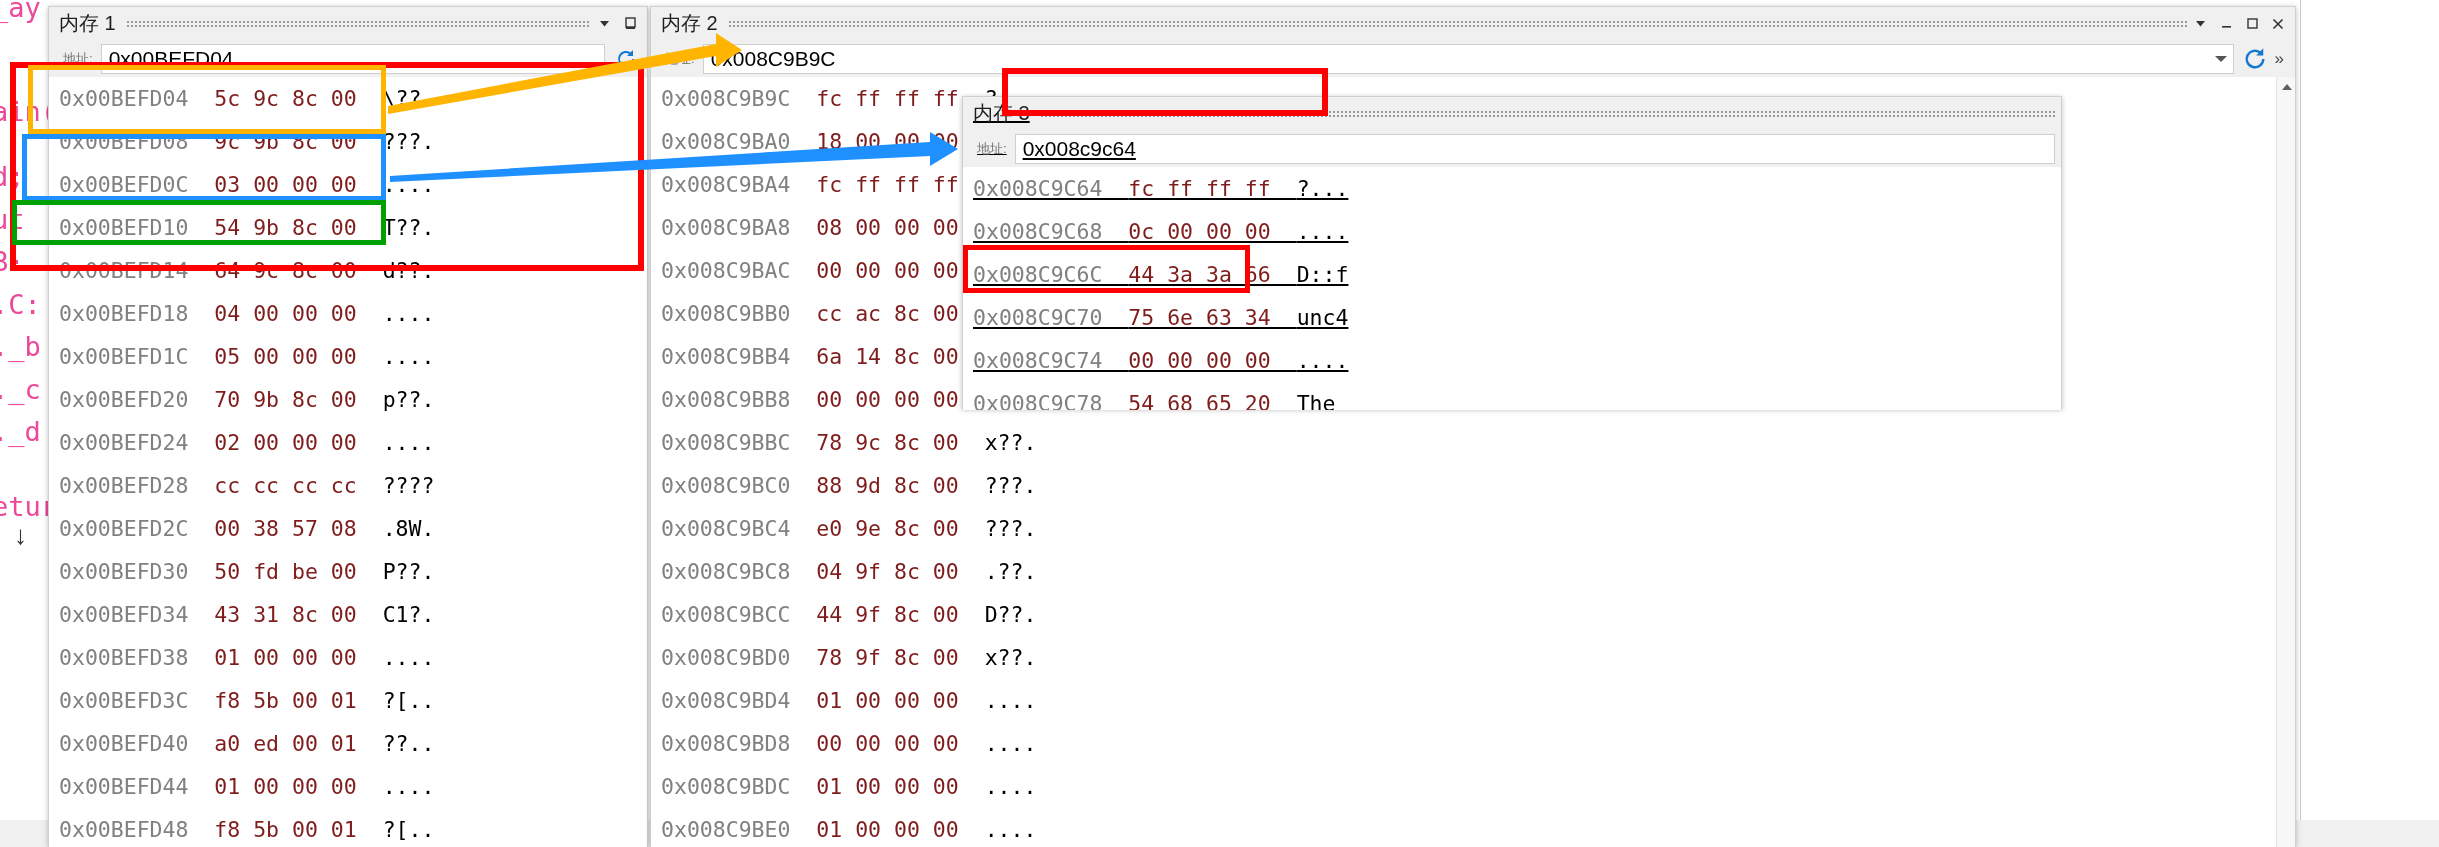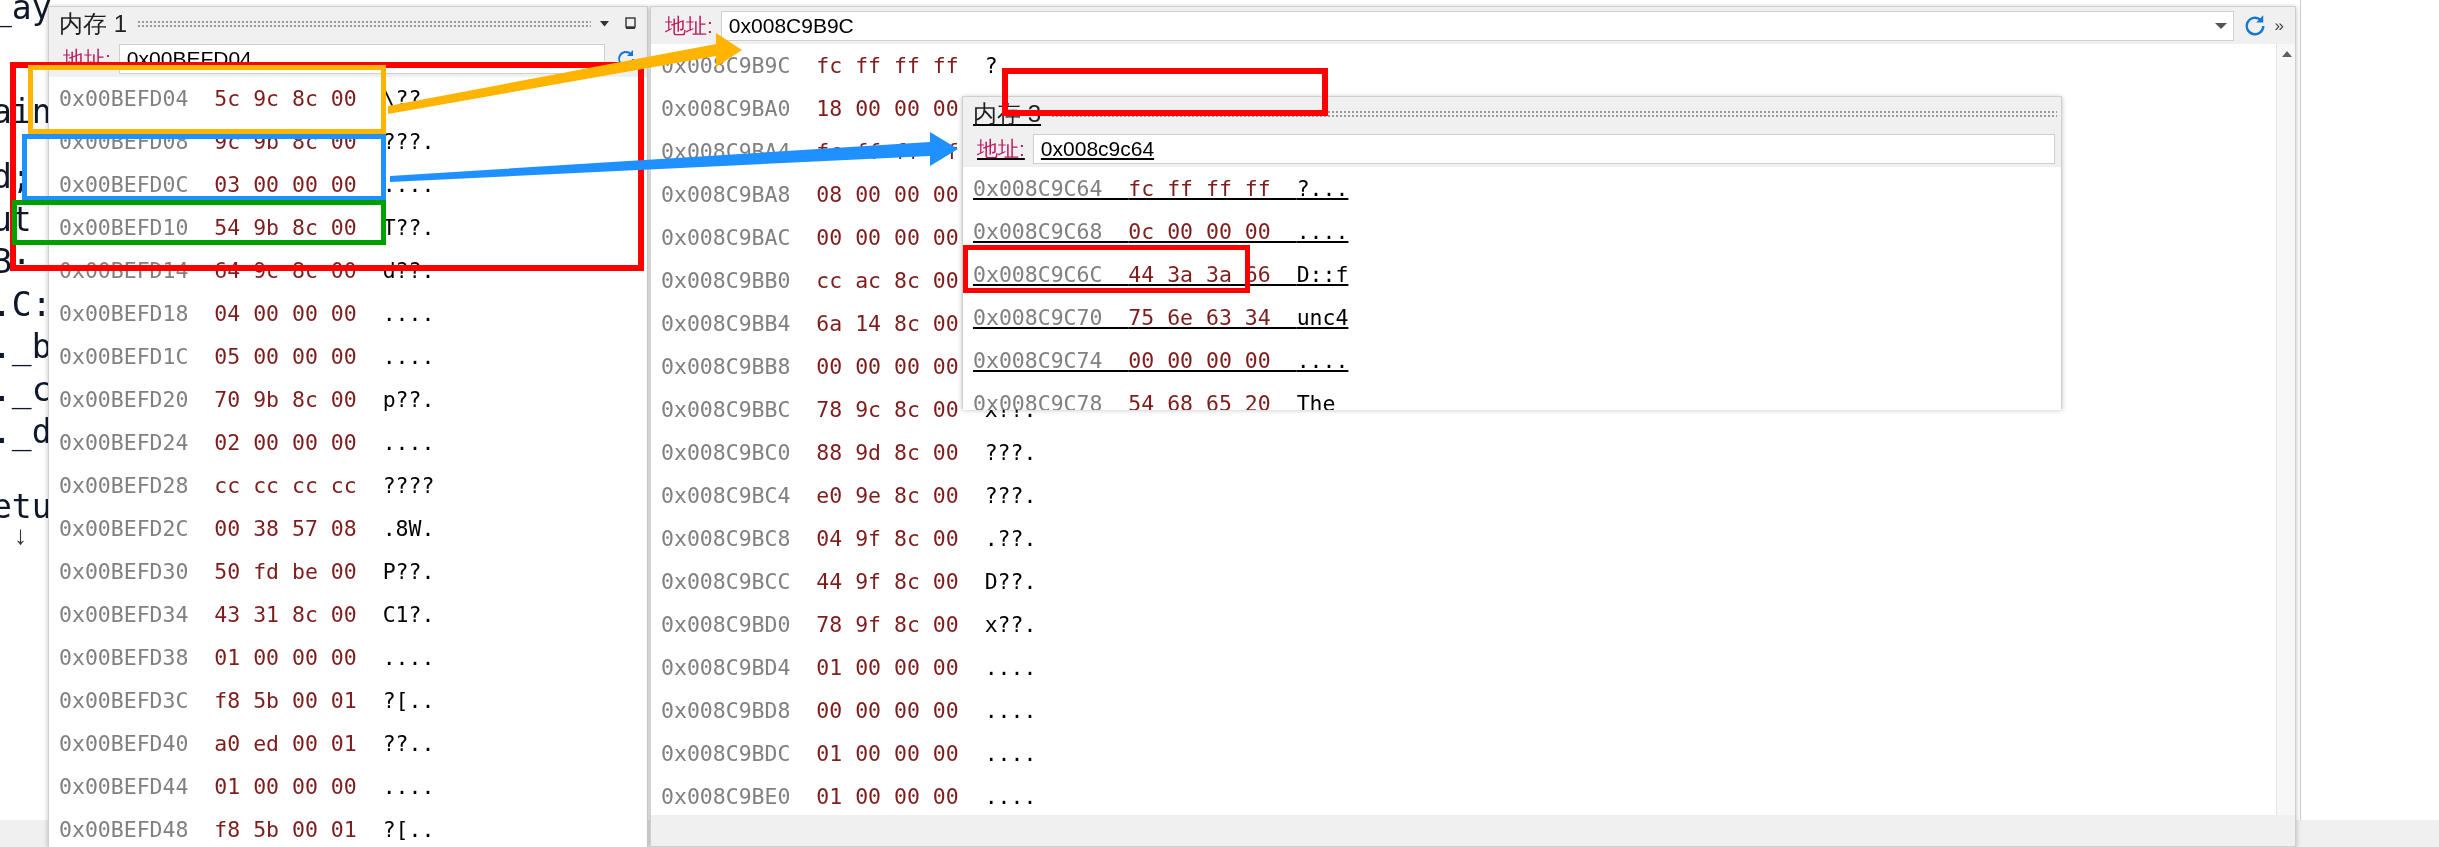--- a/index.html
+++ b/index.html
@@ -11,22 +11,22 @@
     overflow:hidden;
     position:relative;
   }
 
   
   #vs-background { position:absolute; inset:0; background:#ffffff; }
 
   #editor-code {
     position:absolute; left:0; top:0; width:58px; height:847px;
     font-family:"DejaVu Sans Mono","Liberation Mono",monospace;
-    font-size:33px; line-height:43px;
-    color:#0f172a; white-space:pre; overflow:hidden;
+    font-size:27px; line-height:43px;
+    color:#ec4899; white-space:pre; overflow:hidden;
   }
   #editor-code .ln { position:absolute; left:-8px; width:80px; }
 
   
   #right-pane {
     position:absolute; left:2300px; top:0; width:139px; height:847px;
     background:#ffffff; border-left:1px solid #cccccc;
   }
   #bottom-strip {
     position:absolute; left:0; top:820px; width:2439px; height:27px;
@@ -39,40 +39,40 @@
     background:#f0f0f0;
     border:1px solid #cfcfcf;
     box-shadow:0 1px 5px rgba(0,0,0,0.25);
   }
   .mem-titlebar {
     height:33px; display:flex; align-items:center;
     padding:0 4px 0 10px; background:#f0f0f0;
     position:relative;
   }
   .mem-title {
-    font-size:24px; color:#1e1e1e; white-space:nowrap;
+    font-size:20px; color:#1e1e1e; white-space:nowrap;
     padding-right:10px;
   }
   .dotted-grip {
     flex:1; height:9px; align-self:center; margin-top:2px;
     background-image:radial-gradient(#9a9a9a 1px, transparent 1px);
     background-size:4px 4px;
   }
   .tb-btn {
     width:26px; height:26px; display:flex; align-items:center;
     justify-content:center; color:#333; font-size:16px; cursor:default;
   }
   .tb-btn svg { display:block; }
 
   .mem-addrbar {
     height:37px; display:flex; align-items:center;
     padding:0 6px 0 0; background:#f0f0f0;
   }
   .addr-label {
-    font-size:21px; color:#be185d; padding:0 8px 0 14px; white-space:nowrap;
+    font-size:13px; color:#737373; padding:0 8px 0 14px; white-space:nowrap;
   }
   .addr-input {
     flex:1; height:30px; background:#ffffff; border:1px solid #cfcfcf;
     display:flex; align-items:center; position:relative;
   }
   .addr-input .val {
     font-family:"Liberation Sans", sans-serif;
     font-size:21px; color:#000; padding-left:7px; white-space:nowrap;
   }
   .addr-caret {
@@ -176,20 +176,45 @@
     </span>
   </div>
 
   <div class="mem-body" style="height:771px;">
     <div class="mem-rows" id="rows1"><div class="row"><span class="addr">0x00BEFD04  </span><span class="hex">5c 9c 8c 00  </span><span class="asc">\??.</span></div><div class="row"><span class="addr">0x00BEFD08  </span><span class="hex">9c 9b 8c 00  </span><span class="asc">???.</span></div><div class="row"><span class="addr">0x00BEFD0C  </span><span class="hex">03 00 00 00  </span><span class="asc">....</span></div><div class="row"><span class="addr">0x00BEFD10  </span><span class="hex">54 9b 8c 00  </span><span class="asc">T??.</span></div><div class="row"><span class="addr">0x00BEFD14  </span><span class="hex">64 9c 8c 00  </span><span class="asc">d??.</span></div><div class="row"><span class="addr">0x00BEFD18  </span><span class="hex">04 00 00 00  </span><span class="asc">....</span></div><div class="row"><span class="addr">0x00BEFD1C  </span><span class="hex">05 00 00 00  </span><span class="asc">....</span></div><div class="row"><span class="addr">0x00BEFD20  </span><span class="hex">70 9b 8c 00  </span><span class="asc">p??.</span></div><div class="row"><span class="addr">0x00BEFD24  </span><span class="hex">02 00 00 00  </span><span class="asc">....</span></div><div class="row"><span class="addr">0x00BEFD28  </span><span class="hex">cc cc cc cc  </span><span class="asc">????</span></div><div class="row"><span class="addr">0x00BEFD2C  </span><span class="hex">00 38 57 08  </span><span class="asc">.8W.</span></div><div class="row"><span class="addr">0x00BEFD30  </span><span class="hex">50 fd be 00  </span><span class="asc">P??.</span></div><div class="row"><span class="addr">0x00BEFD34  </span><span class="hex">43 31 8c 00  </span><span class="asc">C1?.</span></div><div class="row"><span class="addr">0x00BEFD38  </span><span class="hex">01 00 00 00  </span><span class="asc">....</span></div><div class="row"><span class="addr">0x00BEFD3C  </span><span class="hex">f8 5b 00 01  </span><span class="asc">?[..</span></div><div class="row"><span class="addr">0x00BEFD40  </span><span class="hex">a0 ed 00 01  </span><span class="asc">??..</span></div><div class="row"><span class="addr">0x00BEFD44  </span><span class="hex">01 00 00 00  </span><span class="asc">....</span></div><div class="row"><span class="addr">0x00BEFD48  </span><span class="hex">f8 5b 00 01  </span><span class="asc">?[..</span></div></div>
   </div>
 </div>
 
 <div class="mem-window" id="win2" style="left:650px; top:6px; width:1646px; height:841px;">
 
+  <div class="mem-titlebar">
+    <span class="mem-title">内存 2</span>
+    <span class="dotted-grip"></span>
+    <span class="tb-btn">
+      <svg width="13" height="13" viewBox="0 0 13 13">
+          <polygon points="2,4 11,4 6.5,9.5" fill="#333"></polygon>
+        </svg>
+    </span>
+    <span class="tb-btn">
+      <svg width="13" height="13" viewBox="0 0 13 13">
+          <rect x="2" y="9" width="9" height="1.6" fill="#333"></rect>
+        </svg>
+    </span>
+    <span class="tb-btn">
+      <svg width="13" height="13" viewBox="0 0 13 13">
+          <rect x="2" y="2" width="9" height="9" fill="none" stroke="#333" stroke-width="1.4"></rect>
+        </svg>
+    </span>
+    <span class="tb-btn">
+      <svg width="14" height="14" viewBox="0 0 14 14">
+        <line x1="2.5" y1="2.5" x2="11.5" y2="11.5" stroke="#333" stroke-width="1.6"></line>
+        <line x1="11.5" y1="2.5" x2="2.5" y2="11.5" stroke="#333" stroke-width="1.6"></line>
+      </svg>
+    </span>
+  </div>
 
   <div class="mem-addrbar">
     <span class="addr-label">地址:</span>
     <span class="addr-input">
       <span class="val">0x008C9B9C</span>
       <span class="addr-caret"></span>
     </span>
     <span class="refresh-btn">
       <svg width="26" height="26" viewBox="0 0 22 22">
         <path d="M18 11a7 7 0 1 1-2.1-5" fill="none" stroke="#1278d4" stroke-width="2"></path>

